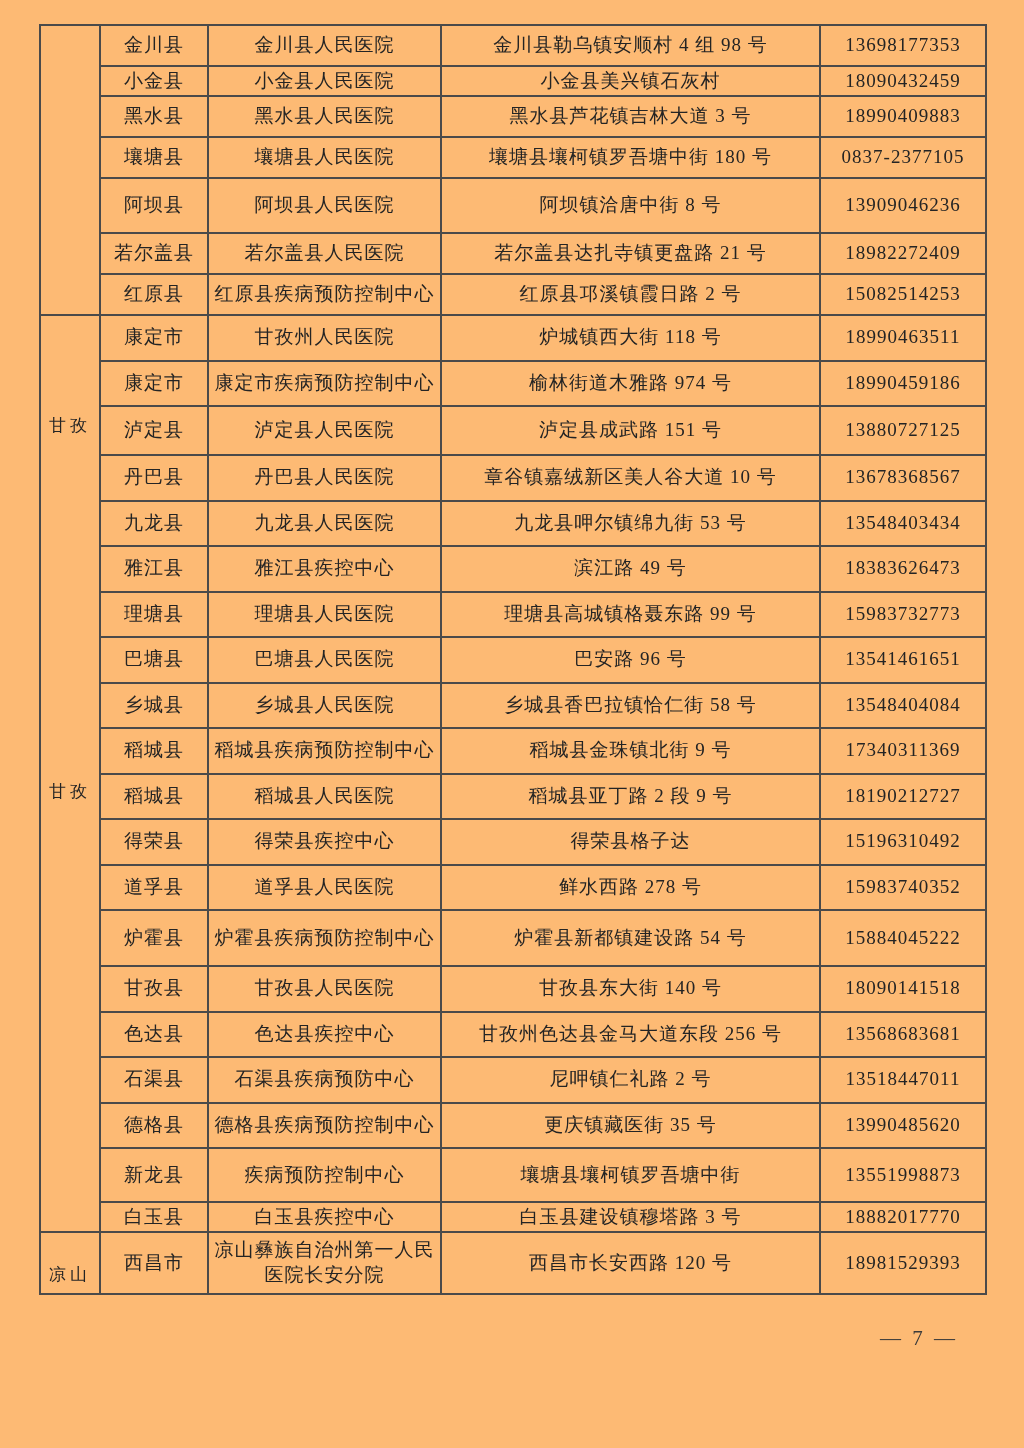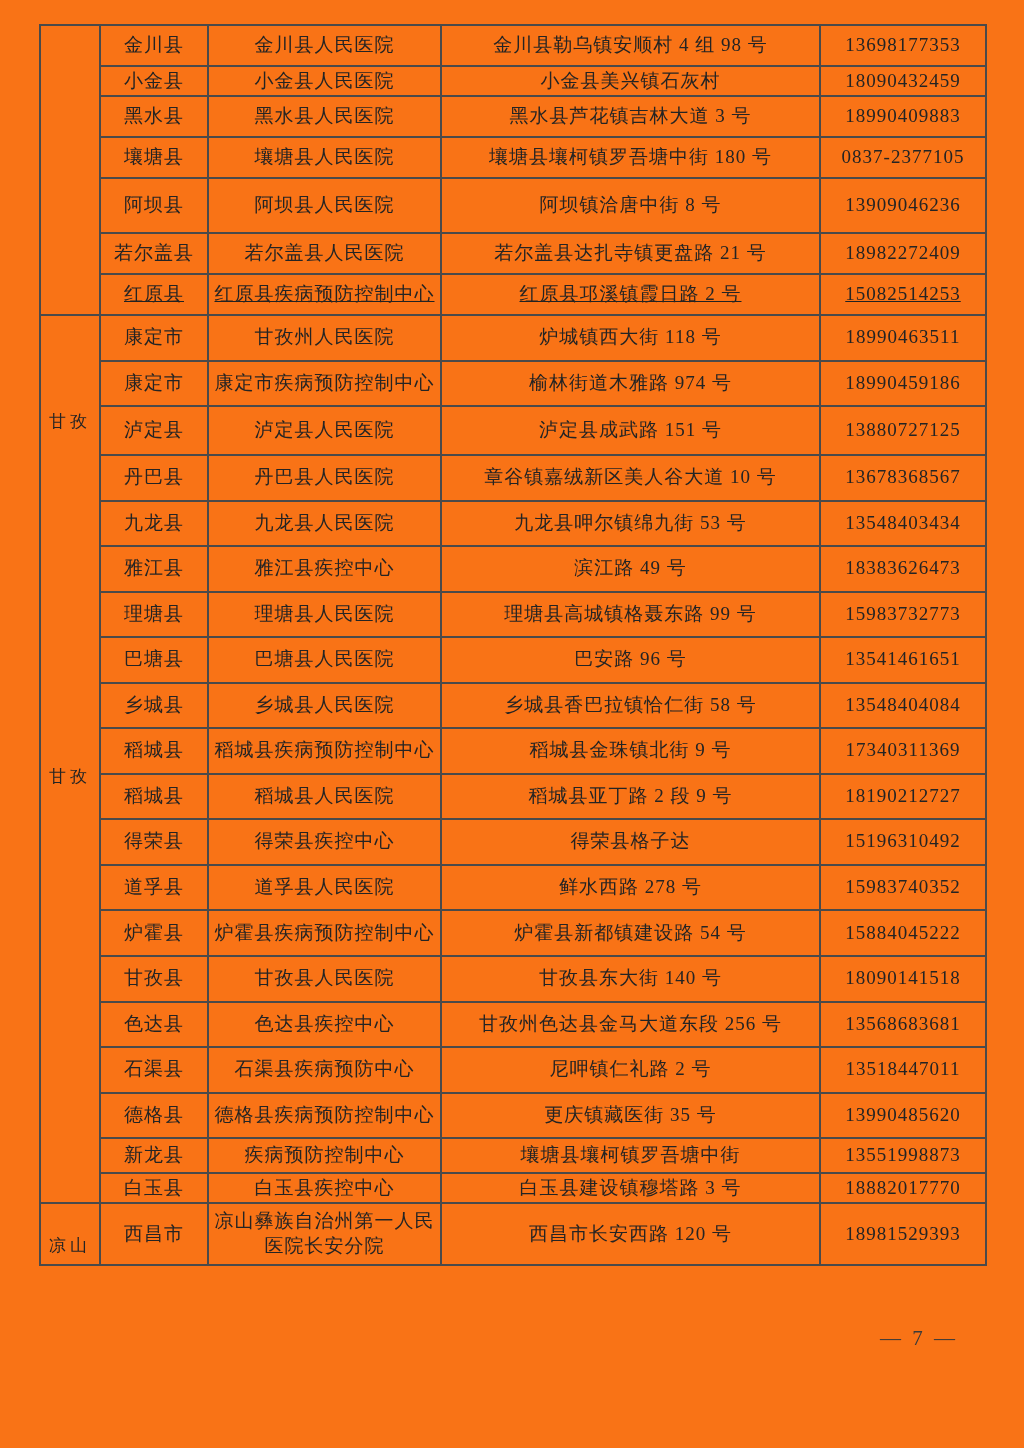--- a/index.html
+++ b/index.html
@@ -4,21 +4,21 @@
 <style>
   html, body {
     margin: 0;
     padding: 0;
     background: #ffffff;
   }
   .page {
     position: relative;
     width: 1024px;
     height: 1448px;
-    background: #f97316;
+    background: #fdba74;
     overflow: hidden;
     font-family: "Liberation Serif", "DejaVu Serif", serif;
     color: #222222;
   }
   table.contact-table {
     position: absolute;
     left: 39px;
     top: 24px;
     width: 948px;
     table-layout: fixed;
@@ -109,21 +109,21 @@
           <td class="cell-institution">阿坝县人民医院</td>
           <td class="cell-address">阿坝镇洽唐中街 8 号</td>
           <td class="cell-phone">13909046236</td>
         </tr>
         <tr style="height: 41px;">
           <td class="cell-county">若尔盖县</td>
           <td class="cell-institution">若尔盖县人民医院</td>
           <td class="cell-address">若尔盖县达扎寺镇更盘路 21 号</td>
           <td class="cell-phone">18982272409</td>
         </tr>
-        <tr style="height: 41px; text-decoration: underline;">
+        <tr style="height: 41px;">
           <td class="cell-county">红原县</td>
           <td class="cell-institution">红原县疾病预防控制中心</td>
           <td class="cell-address">红原县邛溪镇霞日路 2 号</td>
           <td class="cell-phone">15082514253</td>
         </tr>
         <tr style="height: 45.5px;">
           <td rowspan="20" class="region-cell">
             <span class="region-label" style="top: 12%;">甘孜</span>
             <span class="region-label" style="top: 52%;">甘孜</span>
           </td>
@@ -197,21 +197,21 @@
           <td class="cell-institution">得荣县疾控中心</td>
           <td class="cell-address">得荣县格子达</td>
           <td class="cell-phone">15196310492</td>
         </tr>
         <tr style="height: 45.5px;">
           <td class="cell-county">道孚县</td>
           <td class="cell-institution">道孚县人民医院</td>
           <td class="cell-address">鲜水西路 278 号</td>
           <td class="cell-phone">15983740352</td>
         </tr>
-        <tr style="height: 46px;">
+        <tr style="height: 56px;">
           <td class="cell-county">炉霍县</td>
           <td class="cell-institution">炉霍县疾病预防控制中心</td>
           <td class="cell-address">炉霍县新都镇建设路 54 号</td>
           <td class="cell-phone">15884045222</td>
         </tr>
         <tr style="height: 45.5px;">
           <td class="cell-county">甘孜县</td>
           <td class="cell-institution">甘孜县人民医院</td>
           <td class="cell-address">甘孜县东大街 140 号</td>
           <td class="cell-phone">18090141518</td>
@@ -227,21 +227,21 @@
           <td class="cell-institution">石渠县疾病预防中心</td>
           <td class="cell-address">尼呷镇仁礼路 2 号</td>
           <td class="cell-phone">13518447011</td>
         </tr>
         <tr style="height: 45.5px;">
           <td class="cell-county">德格县</td>
           <td class="cell-institution">德格县疾病预防控制中心</td>
           <td class="cell-address">更庆镇藏医街 35 号</td>
           <td class="cell-phone">13990485620</td>
         </tr>
-        <tr style="height: 35px;">
+        <tr style="height: 54px;">
           <td class="cell-county">新龙县</td>
           <td class="cell-institution">疾病预防控制中心</td>
           <td class="cell-address">壤塘县壤柯镇罗吾塘中街</td>
           <td class="cell-phone">13551998873</td>
         </tr>
         <tr style="height: 30px;">
           <td class="cell-county">白玉县</td>
           <td class="cell-institution">白玉县疾控中心</td>
           <td class="cell-address">白玉县建设镇穆塔路 3 号</td>
           <td class="cell-phone">18882017770</td>

